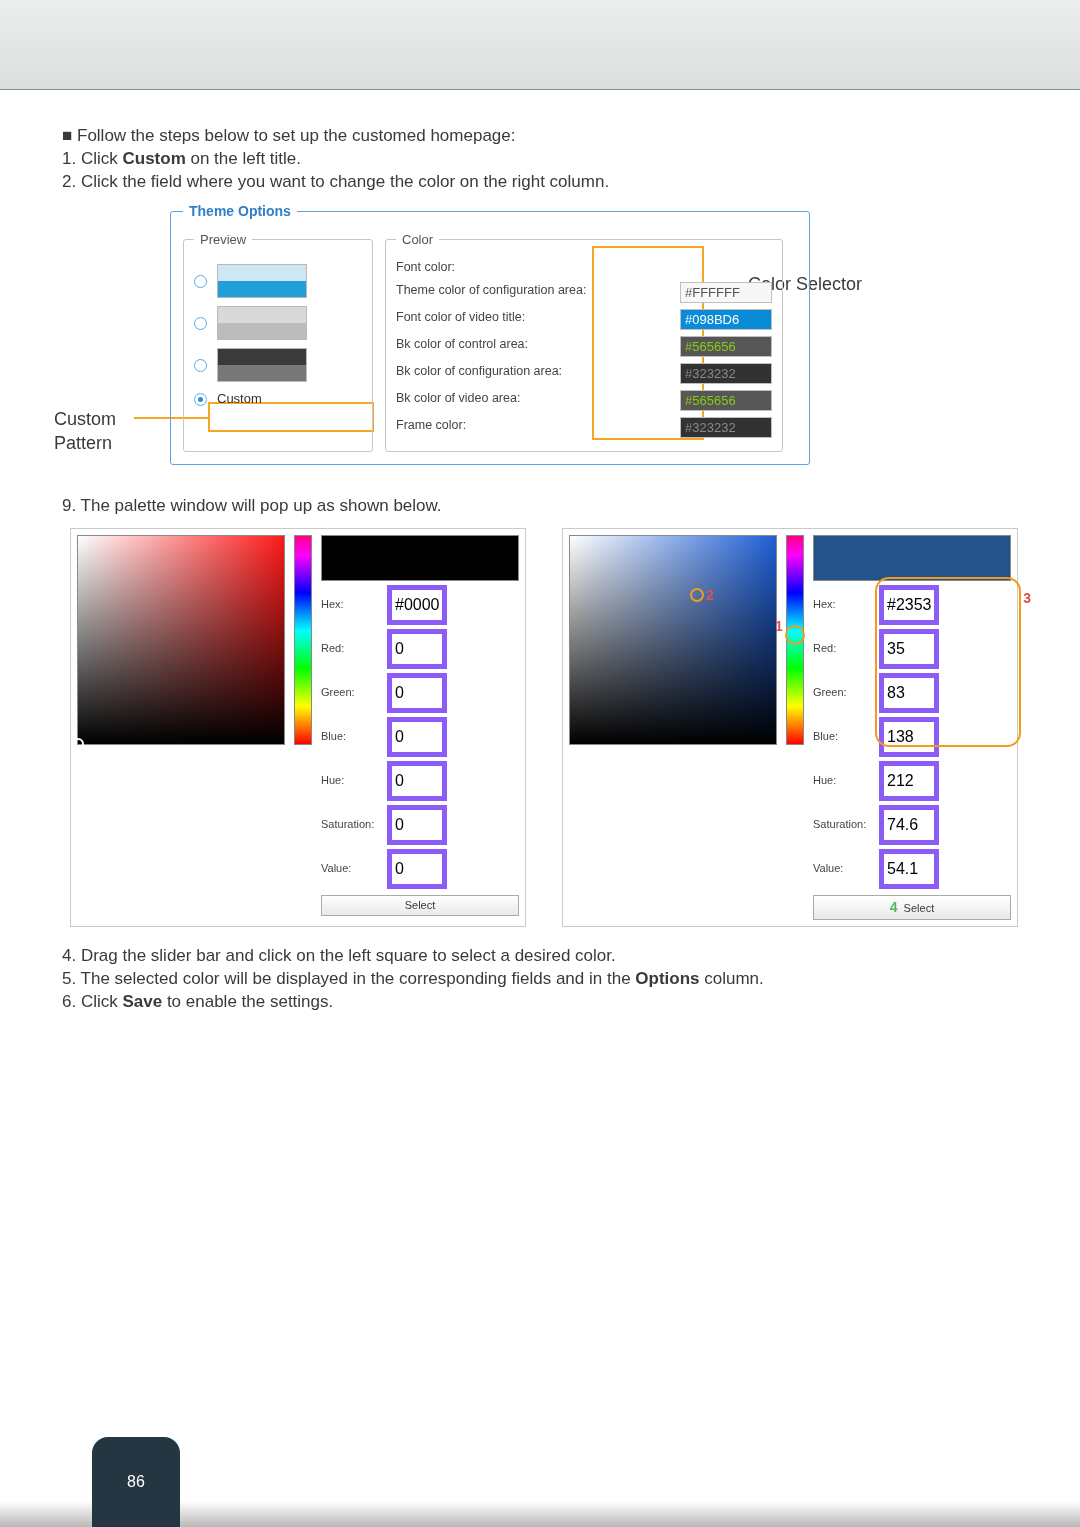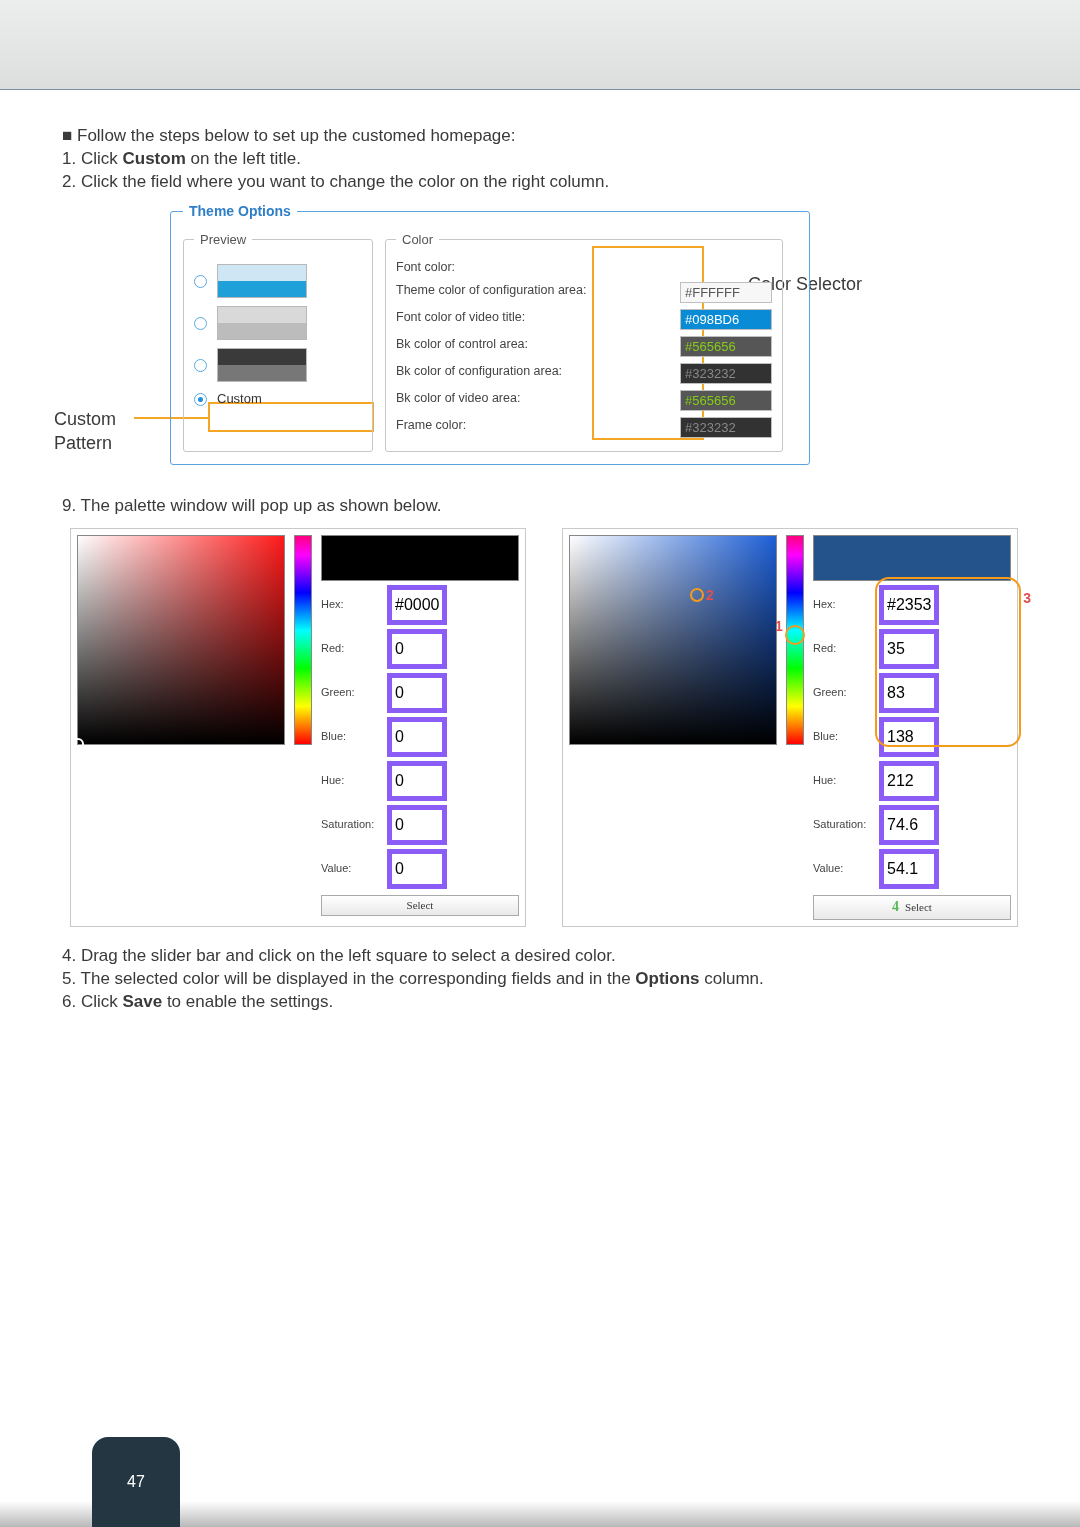--- a/index.html
+++ b/index.html
@@ -179,21 +179,20 @@
     padding: 6px 3px;
     border: 5px solid #8b5cf6;
   }
   .preview .sel-btn {
     border: 1px solid #aaa;
     background: linear-gradient(#fff,#e9e9e9);
     font-size: 11px;
     padding: 2px 4px;
     text-align: center;
     margin-top: 2px;
-    font-family: Liberation Serif, serif;
   }
 
   .circ-mark {
     position: absolute;
     border: 2px solid #f49b1a;
     border-radius: 50%;
   }
   .red-num {
     position: absolute;
     color: #e05050;
@@ -421,13 +420,13 @@
   <div>4. Drag the slider bar and click on the left square to select a desired color.</div>
   <div>
     <span>5. The selected color will be displayed in the corresponding fields and in the </span><span class="bold">Options</span><span> column.</span>
   </div>
   <div>
     <span>6. Click </span><span class="bold">Save</span><span> to enable the settings.</span>
   </div>
 </div>
 
 <div class="bottom-shadow"></div>
-<div class="pgtab">47</div>
+<div class="pgtab">86</div>
 
 </body></html>

